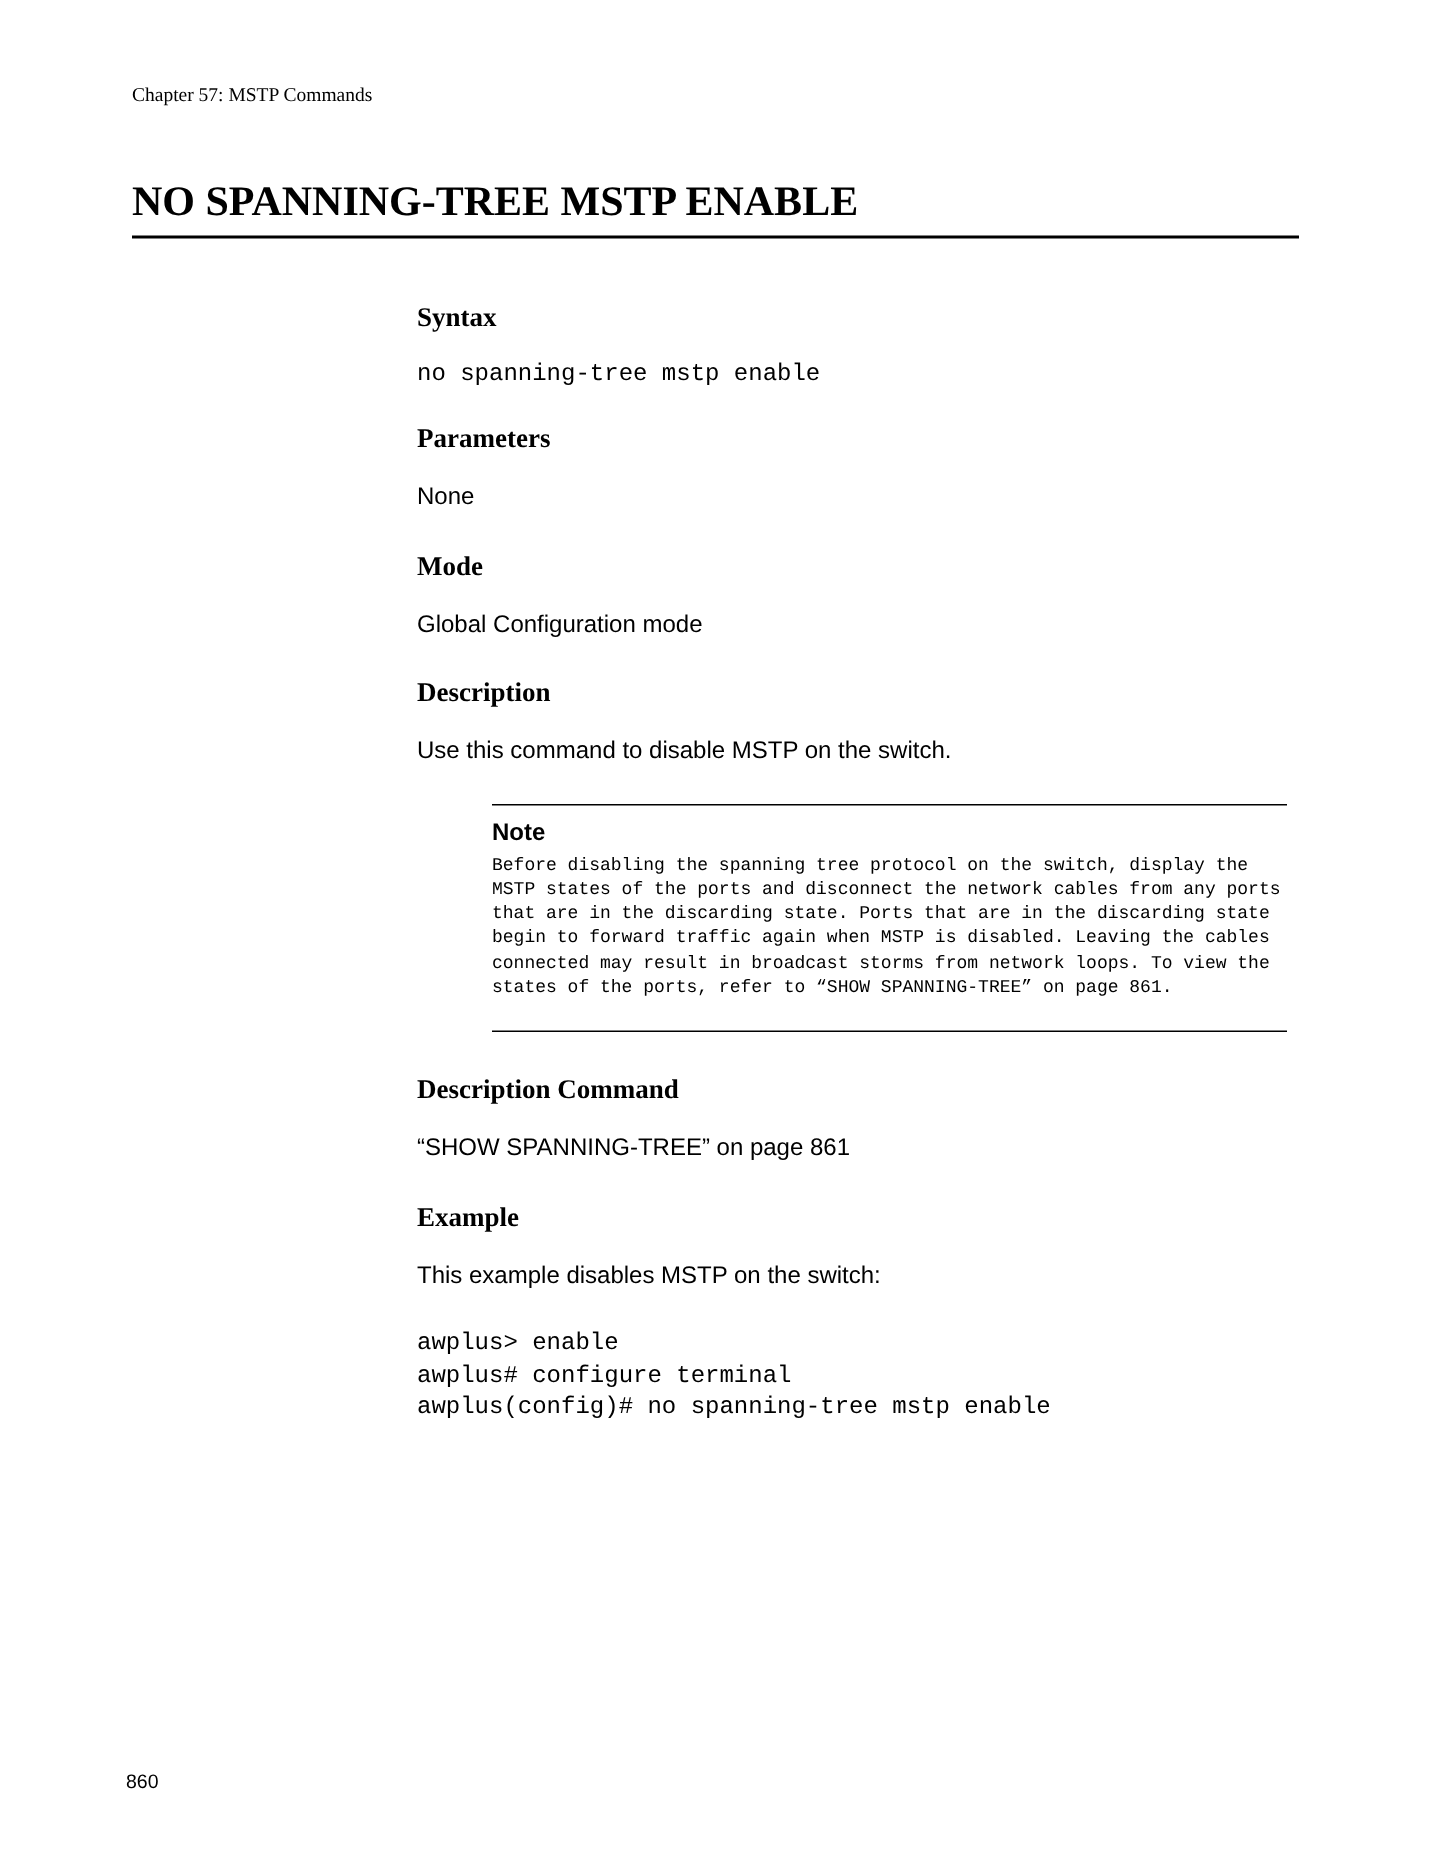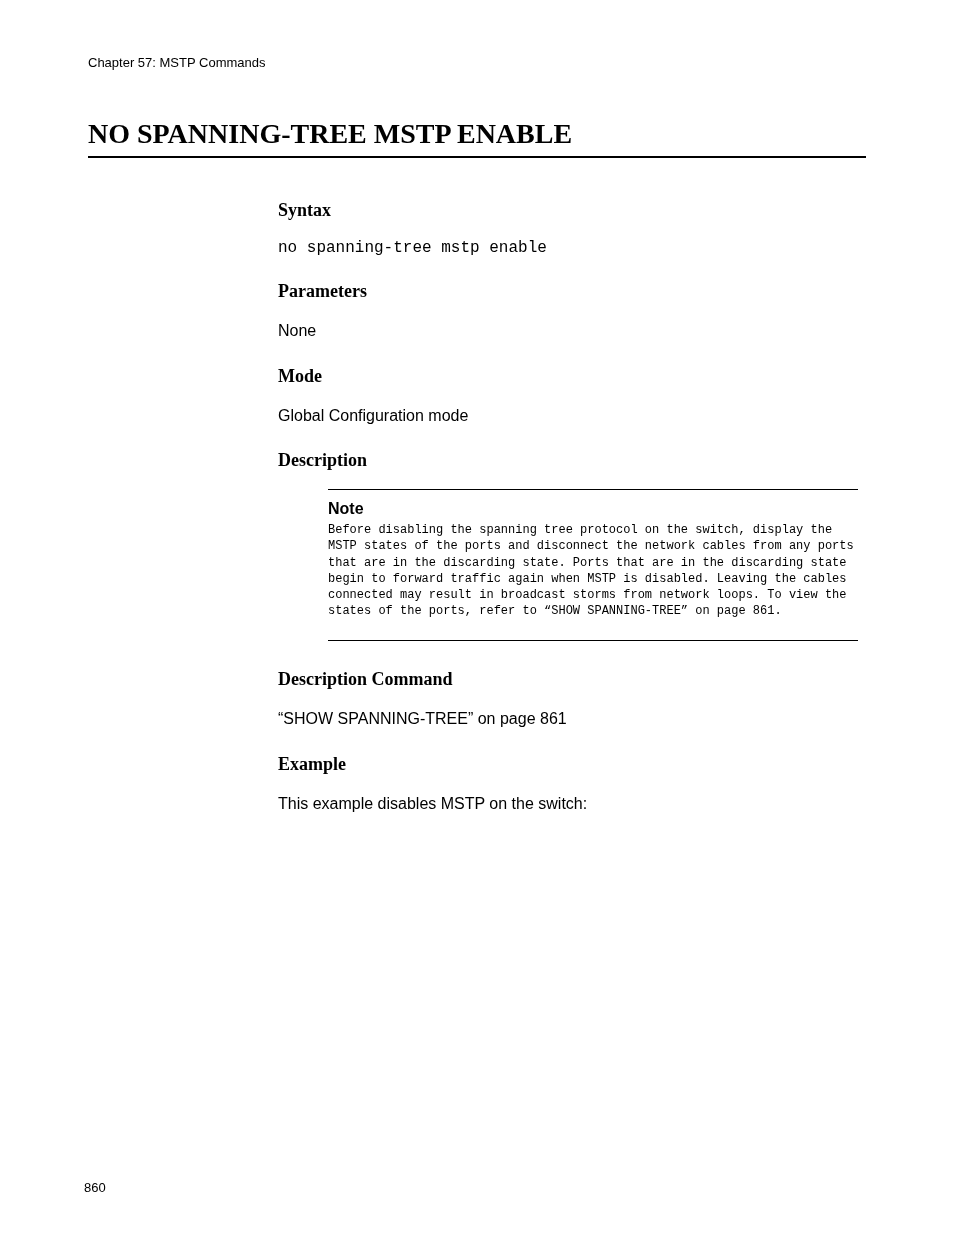--- a/index.html
+++ b/index.html
@@ -13,21 +13,21 @@
       height: 1235px;
       font-family: Arial, Helvetica, sans-serif;
       color: #000;
       position: relative;
     }
     .page {
       padding: 55px 88px 40px 88px;
     }
     .header {
       font-size: 13px;
-      font-family: Liberation Sans, sans-serif;
+      font-family: Liberation Serif, serif;
       margin-bottom: 48px;
     }
     .title {
       font-family: "Times New Roman", Times, serif;
       font-size: 28px;
       font-weight: bold;
       padding-bottom: 6px;
       border-bottom: 2px solid #000;
       margin-bottom: 42px;
     }
@@ -100,28 +100,32 @@
     <div class="section-heading">Syntax</div>
     <div class="mono">no spanning-tree mstp enable</div>
 
     <div class="section-heading">Parameters</div>
     <div class="body-text">None</div>
 
     <div class="section-heading">Mode</div>
     <div class="body-text">Global Configuration mode</div>
 
     <div class="section-heading">Description</div>
+    <div class="body-text">Use this command to disable MSTP on the switch.</div>
 
     <div class="note-block">
       <div class="note-label">Note</div>
       <div class="note-body">Before disabling the spanning tree protocol on the switch, display the MSTP states of the ports and disconnect the network cables from any ports that are in the discarding state. Ports that are in the discarding state begin to forward traffic again when MSTP is disabled. Leaving the cables connected may result in broadcast storms from network loops. To view the states of the ports, refer to “SHOW SPANNING-TREE” on page 861.</div>
     </div>
 
     <div class="section-heading">Description Command</div>
     <div class="body-text">“SHOW SPANNING-TREE” on page 861</div>
 
     <div class="section-heading">Example</div>
     <div class="body-text">This example disables MSTP on the switch:</div>
+    <div class="example-code">awplus&gt; enable
+awplus# configure terminal
+awplus(config)# no spanning-tree mstp enable</div>
 
   </div>
 
   <div class="page-number">860</div>
 </div>
 
 </body></html>

